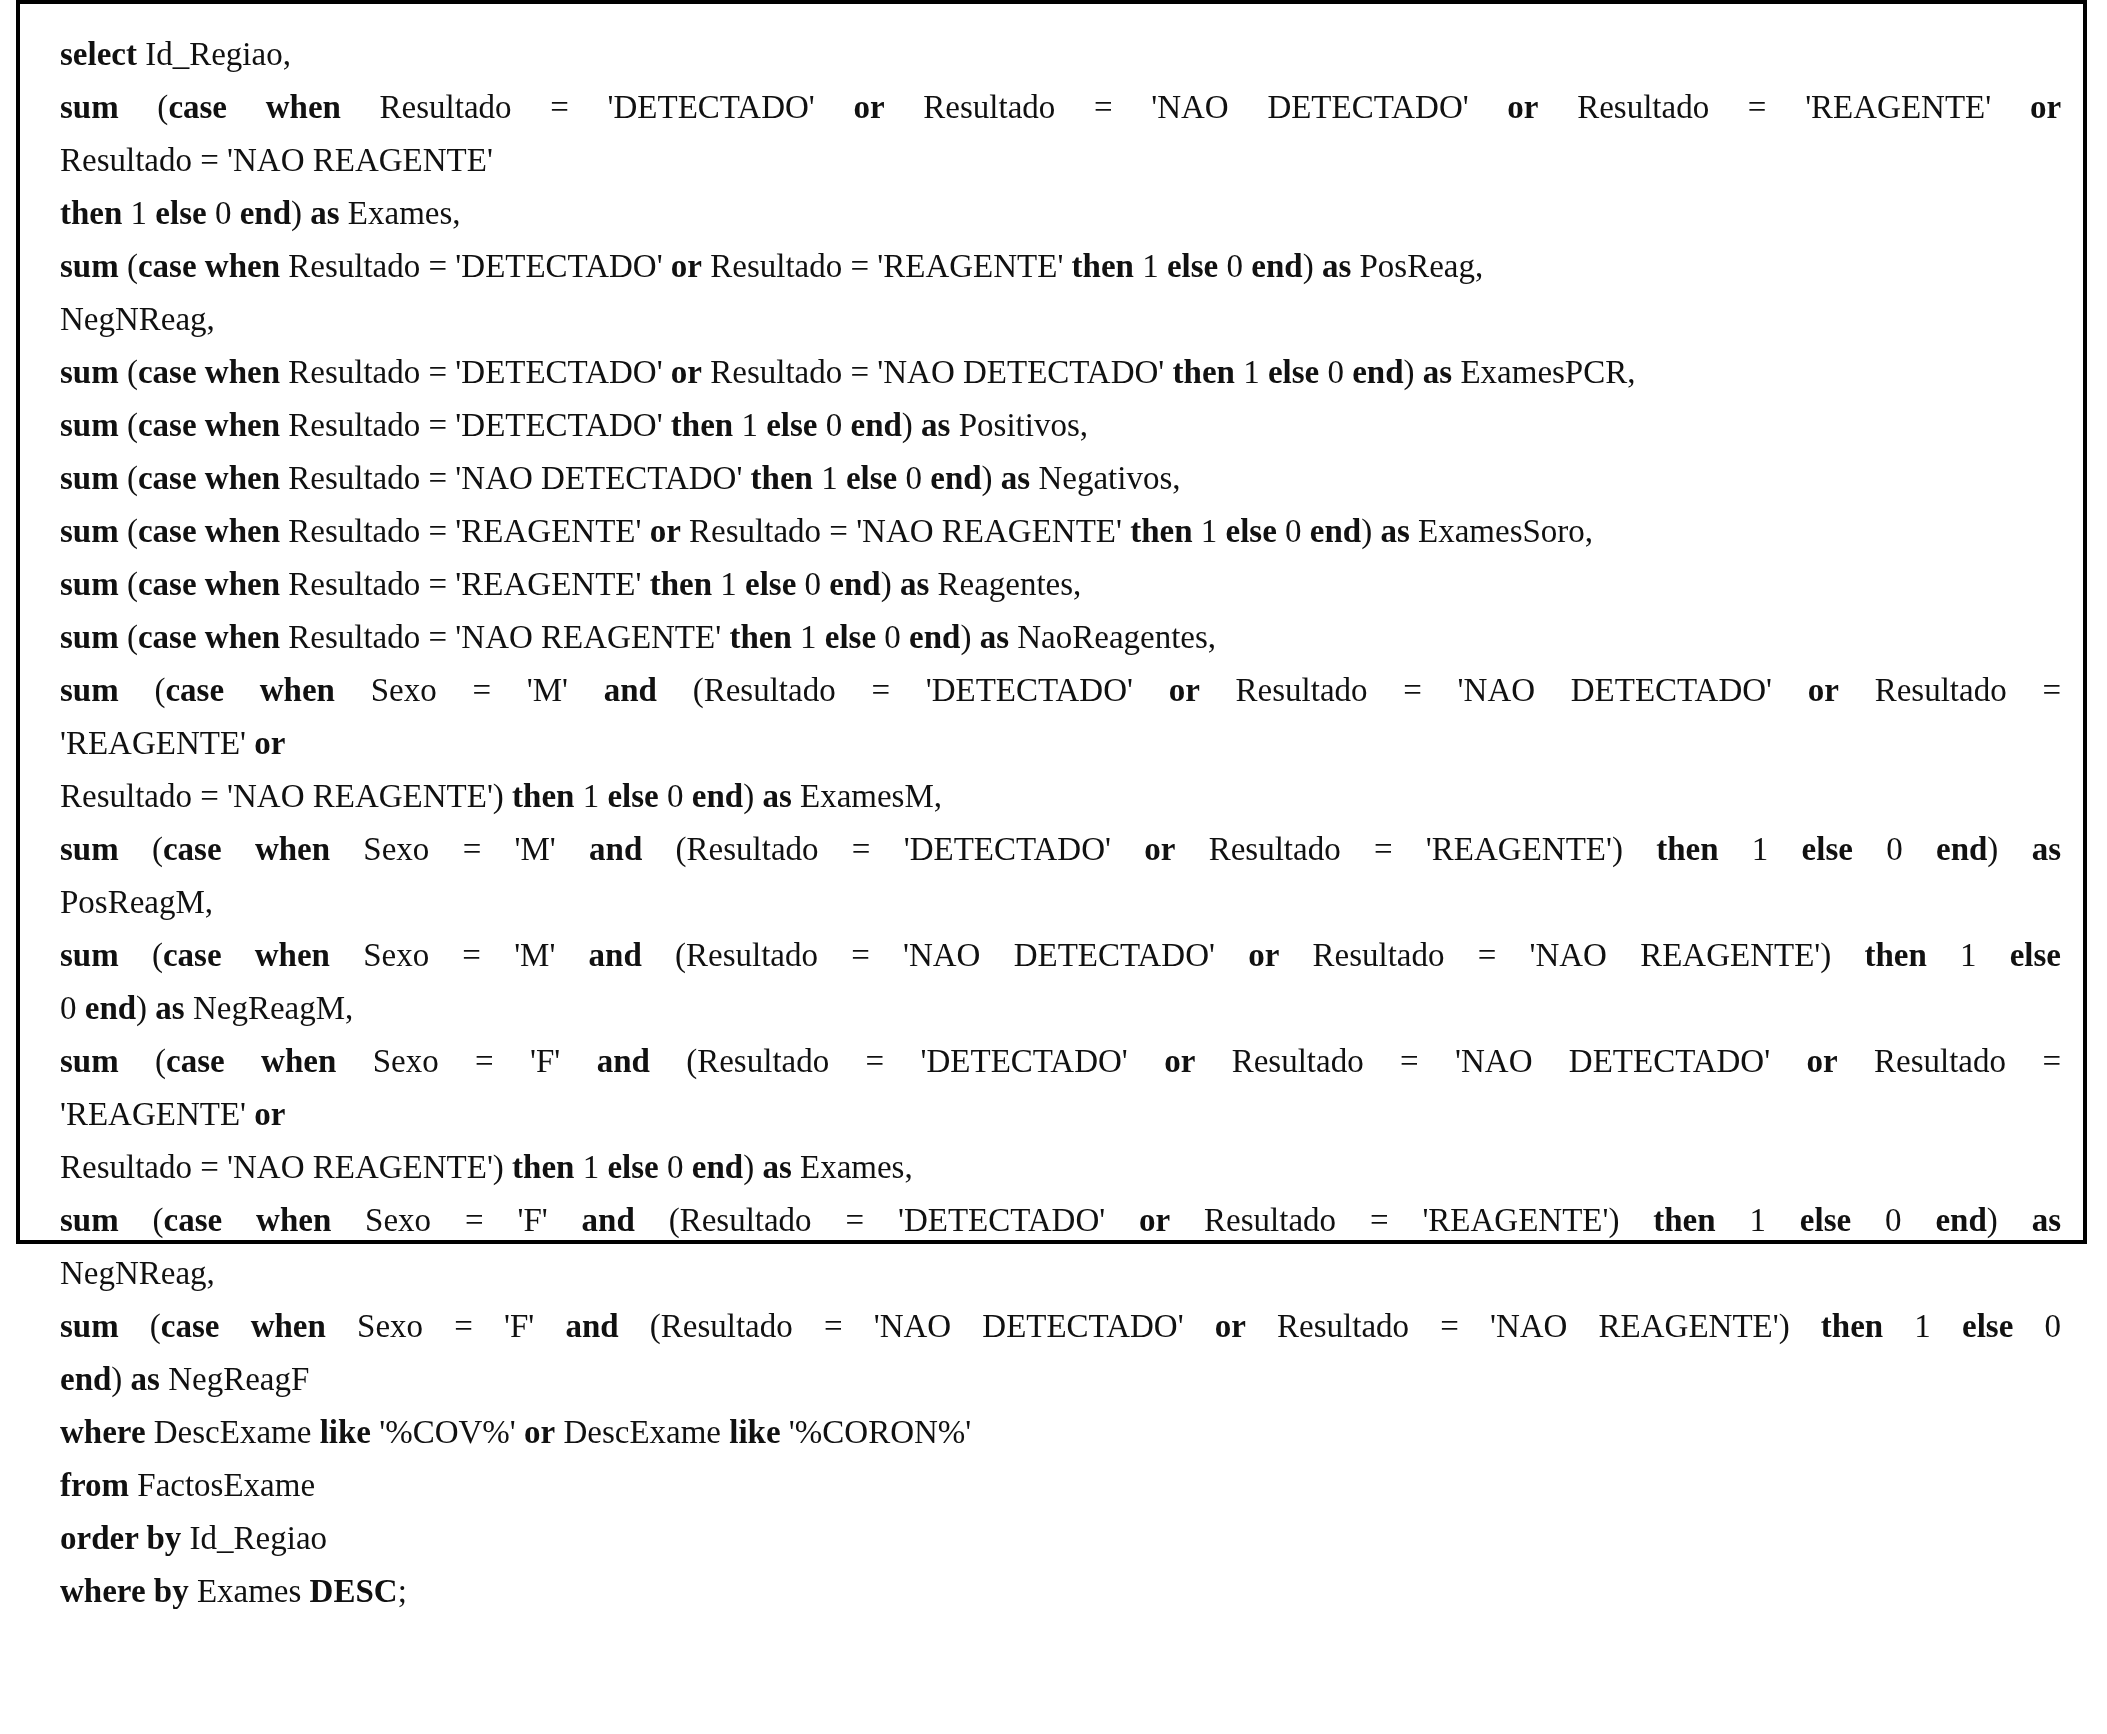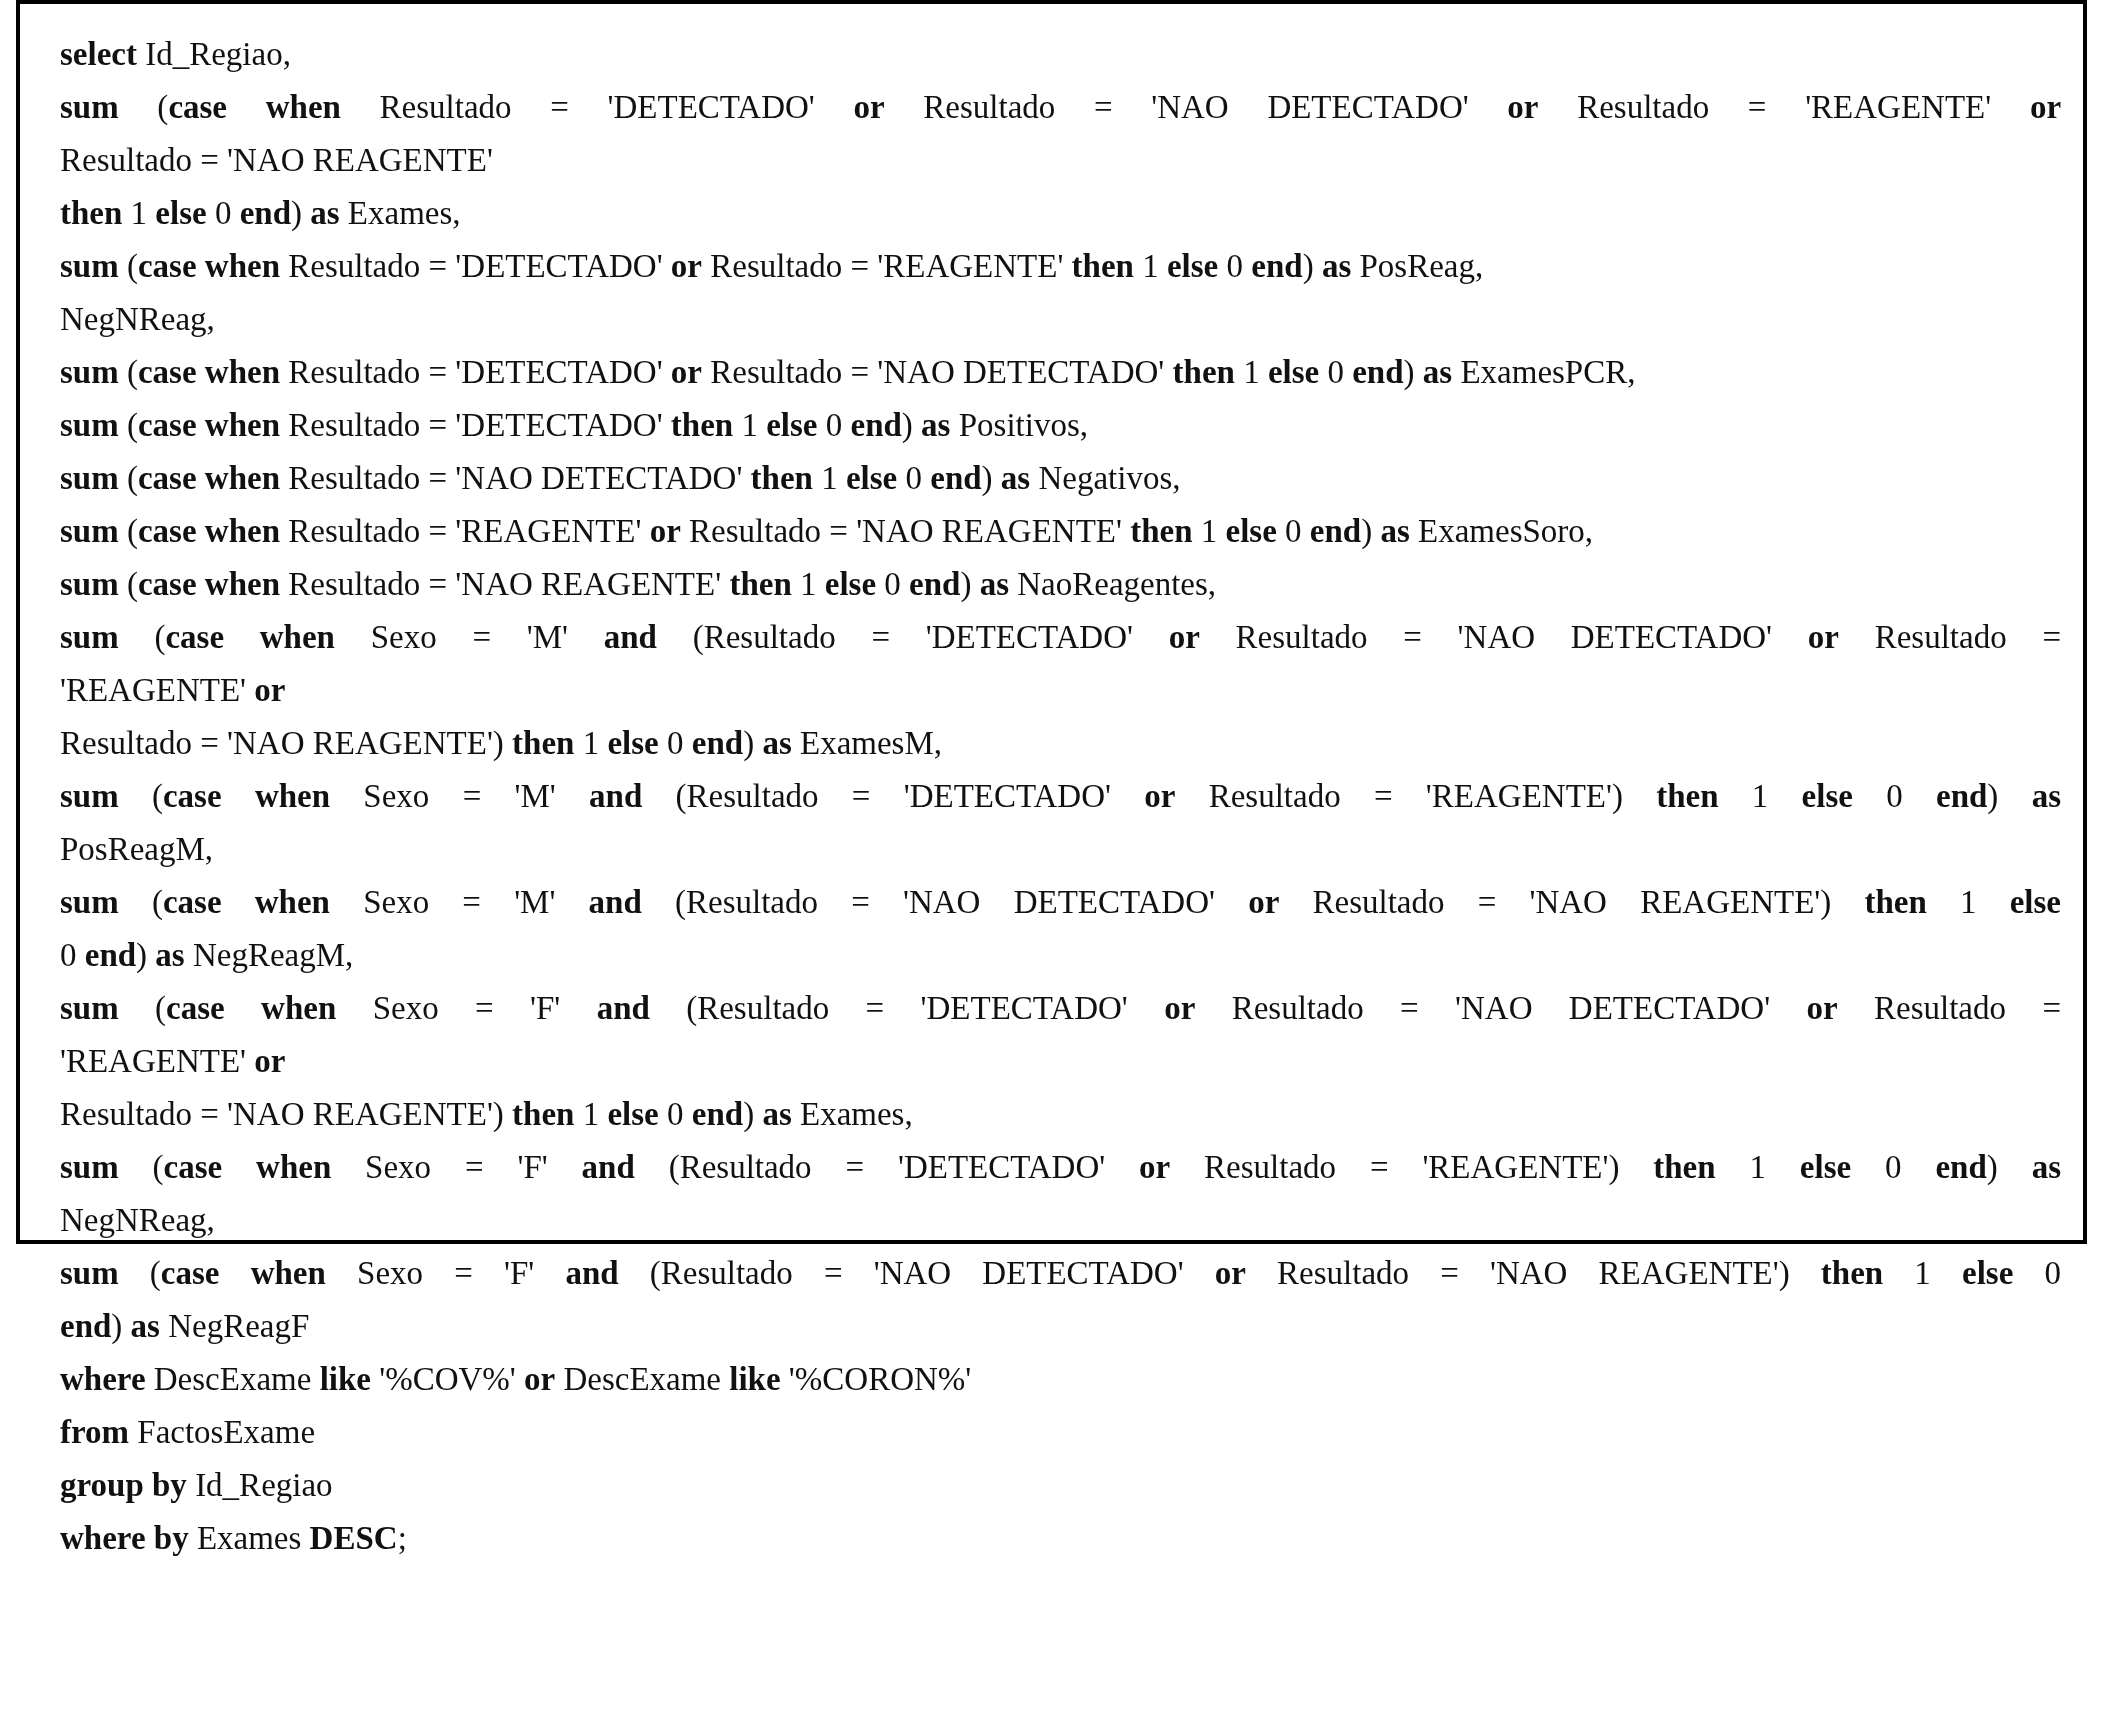--- a/index.html
+++ b/index.html
@@ -25,34 +25,35 @@
       <div class="line"><b>select</b><span> Id_Regiao,</span></div>
       <div class="line j"><b>sum</b><span> (</span><b>case when</b><span> Resultado = 'DETECTADO' </span><b>or</b><span> Resultado = 'NAO DETECTADO' </span><b>or</b><span> Resultado = 'REAGENTE' </span><b>or</b></div>
       <div class="line"><span>Resultado = 'NAO REAGENTE'</span></div>
       <div class="line"><b>then</b><span> 1 </span><b>else</b><span> 0 </span><b>end</b><span>) </span><b>as</b><span> Exames,</span></div>
       <div class="line"><b>sum</b><span> (</span><b>case when</b><span> Resultado = 'DETECTADO' </span><b>or</b><span> Resultado = 'REAGENTE' </span><b>then</b><span> 1 </span><b>else</b><span> 0 </span><b>end</b><span>) </span><b>as</b><span> PosReag,</span></div>
       <div class="line"><span>NegNReag,</span></div>
       <div class="line"><b>sum</b><span> (</span><b>case when</b><span> Resultado = 'DETECTADO' </span><b>or</b><span> Resultado = 'NAO DETECTADO' </span><b>then</b><span> 1 </span><b>else</b><span> 0 </span><b>end</b><span>) </span><b>as</b><span> ExamesPCR,</span></div>
       <div class="line"><b>sum</b><span> (</span><b>case when</b><span> Resultado = 'DETECTADO' </span><b>then</b><span> 1 </span><b>else</b><span> 0 </span><b>end</b><span>) </span><b>as</b><span> Positivos,</span></div>
       <div class="line"><b>sum</b><span> (</span><b>case when</b><span> Resultado = 'NAO DETECTADO' </span><b>then</b><span> 1 </span><b>else</b><span> 0 </span><b>end</b><span>) </span><b>as</b><span> Negativos,</span></div>
       <div class="line"><b>sum</b><span> (</span><b>case when</b><span> Resultado = 'REAGENTE' </span><b>or</b><span> Resultado = 'NAO REAGENTE' </span><b>then</b><span> 1 </span><b>else</b><span> 0 </span><b>end</b><span>) </span><b>as</b><span> ExamesSoro,</span></div>
+      <div class="line"><b>sum</b><span> (</span><b>case when</b><span> Resultado = 'REAGENTE' </span><b>then</b><span> 1 </span><b>else</b><span> 0 </span><b>end</b><span>) </span><b>as</b><span> Reagentes,</span></div>
       <div class="line"><b>sum</b><span> (</span><b>case when</b><span> Resultado = 'NAO REAGENTE' </span><b>then</b><span> 1 </span><b>else</b><span> 0 </span><b>end</b><span>) </span><b>as</b><span> NaoReagentes,</span></div>
       <div class="line j"><b>sum</b><span> (</span><b>case when</b><span> Sexo = 'M' </span><b>and</b><span> (Resultado = 'DETECTADO' </span><b>or</b><span> Resultado = 'NAO DETECTADO' </span><b>or</b><span> Resultado =</span></div>
       <div class="line"><span>'REAGENTE' </span><b>or</b></div>
       <div class="line"><span>Resultado = 'NAO REAGENTE') </span><b>then</b><span> 1 </span><b>else</b><span> 0 </span><b>end</b><span>) </span><b>as</b><span> ExamesM,</span></div>
       <div class="line j"><b>sum</b><span> (</span><b>case when</b><span> Sexo = 'M' </span><b>and</b><span> (Resultado = 'DETECTADO' </span><b>or</b><span> Resultado = 'REAGENTE') </span><b>then</b><span> 1 </span><b>else</b><span> 0 </span><b>end</b><span>) </span><b>as</b></div>
       <div class="line"><span>PosReagM,</span></div>
       <div class="line j"><b>sum</b><span> (</span><b>case when</b><span> Sexo = 'M' </span><b>and</b><span> (Resultado = 'NAO DETECTADO' </span><b>or</b><span> Resultado = 'NAO REAGENTE') </span><b>then</b><span> 1 </span><b>else</b></div>
       <div class="line"><span>0 </span><b>end</b><span>) </span><b>as</b><span> NegReagM,</span></div>
       <div class="line j"><b>sum</b><span> (</span><b>case when</b><span> Sexo = 'F' </span><b>and</b><span> (Resultado = 'DETECTADO' </span><b>or</b><span> Resultado = 'NAO DETECTADO' </span><b>or</b><span> Resultado =</span></div>
       <div class="line"><span>'REAGENTE' </span><b>or</b></div>
       <div class="line"><span>Resultado = 'NAO REAGENTE') </span><b>then</b><span> 1 </span><b>else</b><span> 0 </span><b>end</b><span>) </span><b>as</b><span> Exames,</span></div>
       <div class="line j"><b>sum</b><span> (</span><b>case when</b><span> Sexo = 'F' </span><b>and</b><span> (Resultado = 'DETECTADO' </span><b>or</b><span> Resultado = 'REAGENTE') </span><b>then</b><span> 1 </span><b>else</b><span> 0 </span><b>end</b><span>) </span><b>as</b></div>
       <div class="line"><span>NegNReag,</span></div>
       <div class="line j"><b>sum</b><span> (</span><b>case when</b><span> Sexo = 'F' </span><b>and</b><span> (Resultado = 'NAO DETECTADO' </span><b>or</b><span> Resultado = 'NAO REAGENTE') </span><b>then</b><span> 1 </span><b>else</b><span> 0</span></div>
       <div class="line"><b>end</b><span>) </span><b>as</b><span> NegReagF</span></div>
       <div class="line"><b>where</b><span> DescExame </span><b>like</b><span> '%COV%' </span><b>or</b><span> DescExame </span><b>like</b><span> '%CORON%'</span></div>
       <div class="line"><b>from</b><span> FactosExame</span></div>
-      <div class="line"><b>group by</b><span> Id_Regiao</span></div>
+      <div class="line"><b>order by</b><span> Id_Regiao</span></div>
       <div class="line"><b>where by</b><span> Exames </span><b>DESC</b><span>;</span></div>
     </div>
 </div>
 
 
 </body></html>

